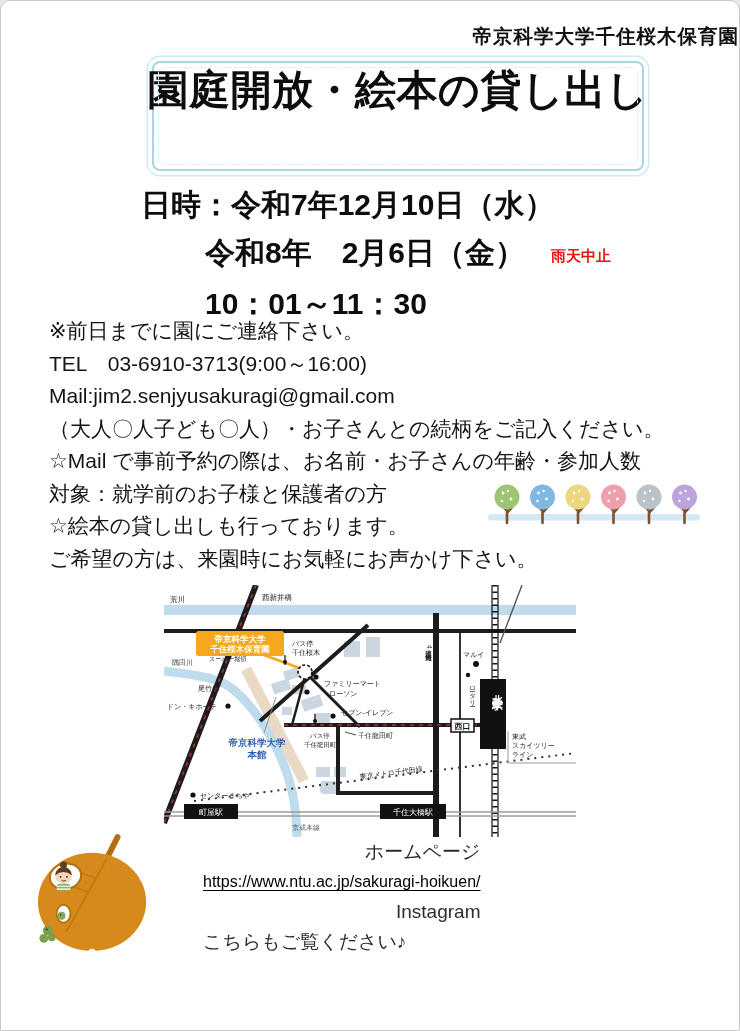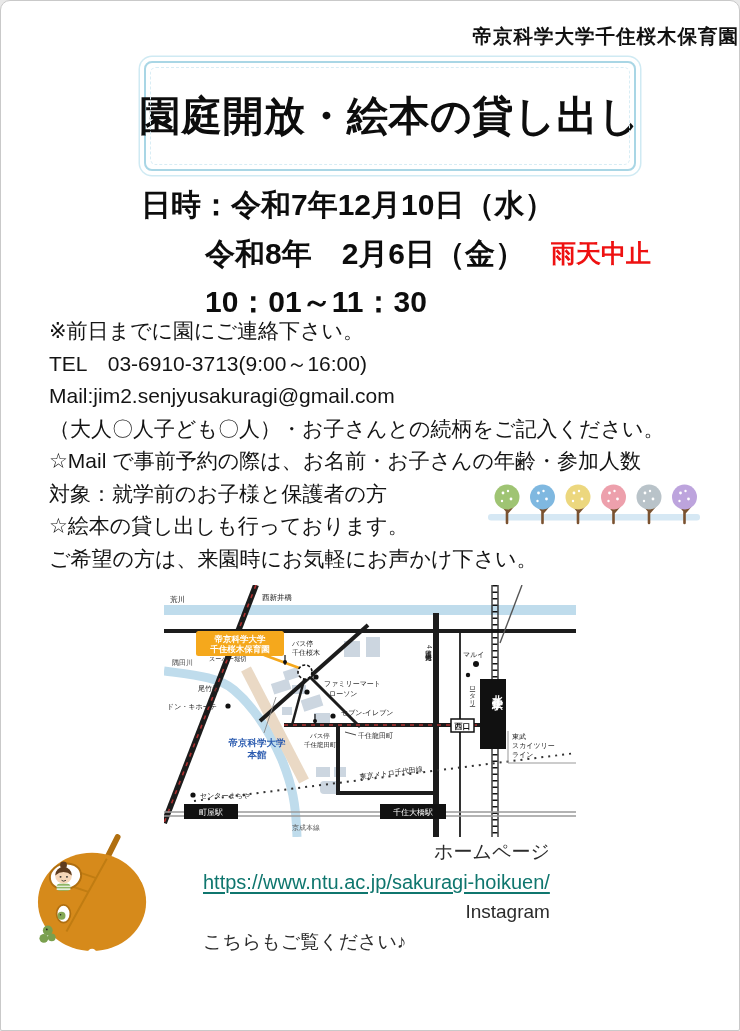--- a/index.html
+++ b/index.html
@@ -8,45 +8,45 @@
   .page{
     position:relative;width:740px;height:1031px;margin:0 auto;
     background:#ffffff;border:1px solid #c9c9c9;border-radius:10px 10px 2px 2px;
     overflow:hidden;color:#1a1a1a;
   }
   .org-title{
     position:absolute;top:22px;left:0;width:100%;text-align:right;
     font-size:19.5px;font-weight:bold;letter-spacing:1px;color:#111;
   }
   .title-frame{
-    position:absolute;left:143px;top:60px;width:492px;height:110px;
+    position:absolute;left:151px;top:60px;width:492px;height:110px;
     border:2.5px solid #a9d6e5;border-radius:8px;
     box-shadow:0 0 0 4px #ffffff, 0 0 0 5.5px #cfeaf3;
-    display:flex;align-items:center;justify-content:center;
+    display:flex;align-items:flex-start;justify-content:center;
   }
   .title-frame::before{
     content:"";position:absolute;inset:4px;border:1.5px dashed #d8edf5;border-radius:6px;
   }
   .event-title{
     font-size:41px;font-weight:bold;letter-spacing:0.5px;color:#0d0d0d;white-space:nowrap;
   }
   .schedule{position:absolute;left:140px;top:180px;font-weight:bold;color:#0d0d0d;}
   .sch-line{font-size:30px;line-height:48px;white-space:nowrap;}
   .sch-indent{padding-left:64px;}
-  .rain{font-size:25px;color:#ee1111;font-weight:bold;margin-left:26px;vertical-align:2px;}
+  .rain{font-size:15px;color:#ee1111;font-weight:bold;margin-left:26px;vertical-align:2px;}
   .notes{position:absolute;left:48px;top:314px;font-size:21px;line-height:32.5px;color:#141414;}
   .notes .line{white-space:nowrap;}
   .notes .u{text-underline-offset:4px;text-decoration-thickness:1.3px;}
   .trees{position:absolute;left:486px;top:482px;width:214px;height:44px;}
   .map-wrap{position:absolute;left:163px;top:584px;width:412px;height:252px;}
   .map-wrap svg{display:block;}
   .footer-mascot{position:absolute;left:34px;top:833px;width:118px;height:128px;}
   .footer-text{position:absolute;left:202px;top:836px;font-size:19px;line-height:30px;color:#2c2c2c;}
   .footer-text .lbl{display:block;text-align:right;}
-  .footer-text a{font-size:20px;color:#0f766e;text-decoration:underline;text-underline-offset:3px;display:block;}
+  .footer-text a{font-size:16px;color:#000000;text-decoration:underline;text-underline-offset:3px;display:block;}
   .footer-text .closing{display:block;}
   svg text{font-family:"Liberation Sans","DejaVu Sans",sans-serif;}
   .mtxt{fill:#222;}
   .vtext{writing-mode:vertical-rl;}
 </style>
 </head>
 <body>
 
 <div class="page">
 

